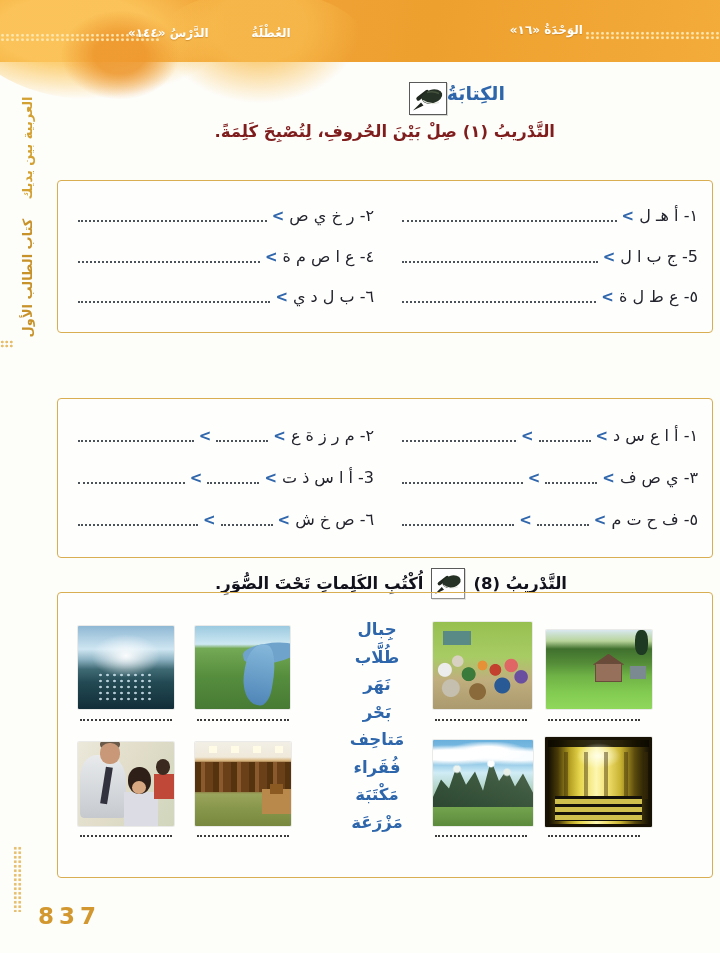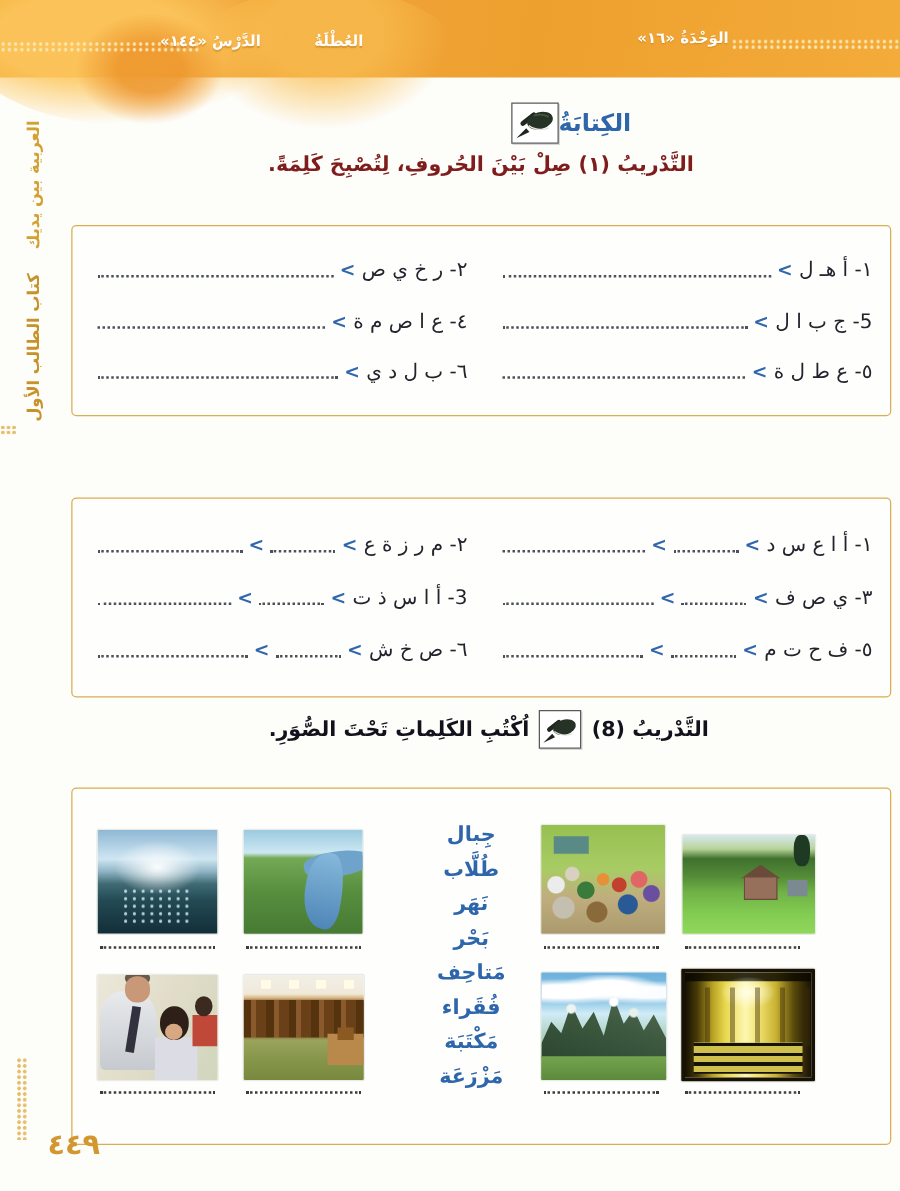--- a/index.html
+++ b/index.html
@@ -28,42 +28,42 @@
   .h-lesson { left:128px;  top:26px; }
 
   
   .side-text { position:absolute; direction:rtl; font-weight:bold; font-size:13px; color:#d3a032;
     height:20px; line-height:20px; text-align:center; white-space:nowrap; }
   .side1 { left:-24px; top:138px; width:104px; transform:rotate(-90deg); }
   .side2 { left:-47px; top:268px; width:150px; transform:rotate(-90deg); color:#c8922a; }
 
   
   .sec-head { position:absolute; right:215px; top:82px; display:flex; direction:rtl;
-    align-items:center; gap:0; }
+    align-items:flex-start; gap:0; }
   .sec-title { color:#2e66ac; font-weight:bold; font-size:19px; direction:rtl; }
   .pen-box { display:inline-block; width:38px; height:33px; background:#ffffff;
     border:1.5px solid #5a5a5a; box-shadow:1px 1px 0 rgba(0,0,0,.15); }
   .pen-box svg { width:100%; height:100%; display:block; }
 
   
   .ex-title { position:absolute; direction:rtl; font-weight:bold; font-size:16.5px;
     color:#7f1d1d; white-space:nowrap; }
   .t1 { right:165px; top:122px; }
   .t2 { right:143px; top:356px; }
   .t3row { position:absolute; right:153px; top:568px; display:flex; direction:rtl;
     align-items:center; gap:8px; }
   .t3row .ex-part { font-weight:bold; font-size:16.5px; color:#12121c; direction:rtl; white-space:nowrap; }
   .pen-box.small { width:34px; height:31px; }
 
   
   .box { position:absolute; left:57px; width:656px; border:1.5px solid #d9ad52; border-radius:4px;
     background:rgba(255,255,255,.35); }
   .box1 { top:180px; height:153px; }
   .box2 { top:398px; height:160px; }
-  .box3 { top:630px; height:286px; }
+  .box3 { top:592px; height:286px; }
   .grid2 { display:grid; grid-template-columns:1fr 1fr; direction:rtl; height:100%;
     align-content:space-evenly; column-gap:28px; padding:6px 14px 6px 20px; }
   .row-item { display:flex; direction:rtl; align-items:flex-end; min-width:0; }
   .letters { font-size:16px; color:#22232c; white-space:nowrap; letter-spacing:1px; line-height:22px; }
   .chev { color:#2f66ac; font-weight:bold; font-size:15px; line-height:22px; margin:0 5px;
     direction:ltr; unicode-bidi:bidi-override; }
   .dotline { flex:1 1 auto; min-width:30px; border-bottom:2px dotted #4b525a; margin-bottom:5px; }
   .dotline.fixed { flex:0 0 52px; }
 
   
@@ -359,15 +359,15 @@
     <div class="cap" style="left:139px; top:126px;"></div>
     <div class="cap" style="left:377px; top:126px;"></div>
     <div class="cap" style="left:490px; top:126px;"></div>
     <div class="cap" style="left:22px;  top:242px;"></div>
     <div class="cap" style="left:139px; top:242px;"></div>
     <div class="cap" style="left:377px; top:242px;"></div>
     <div class="cap" style="left:490px; top:242px;"></div>
   </div>
 
   <div class="chain-vert"></div>
-  <div class="page-number">٤٤٩</div>
+  <div class="page-number">837</div>
 
 </div>
 
 </body></html>

